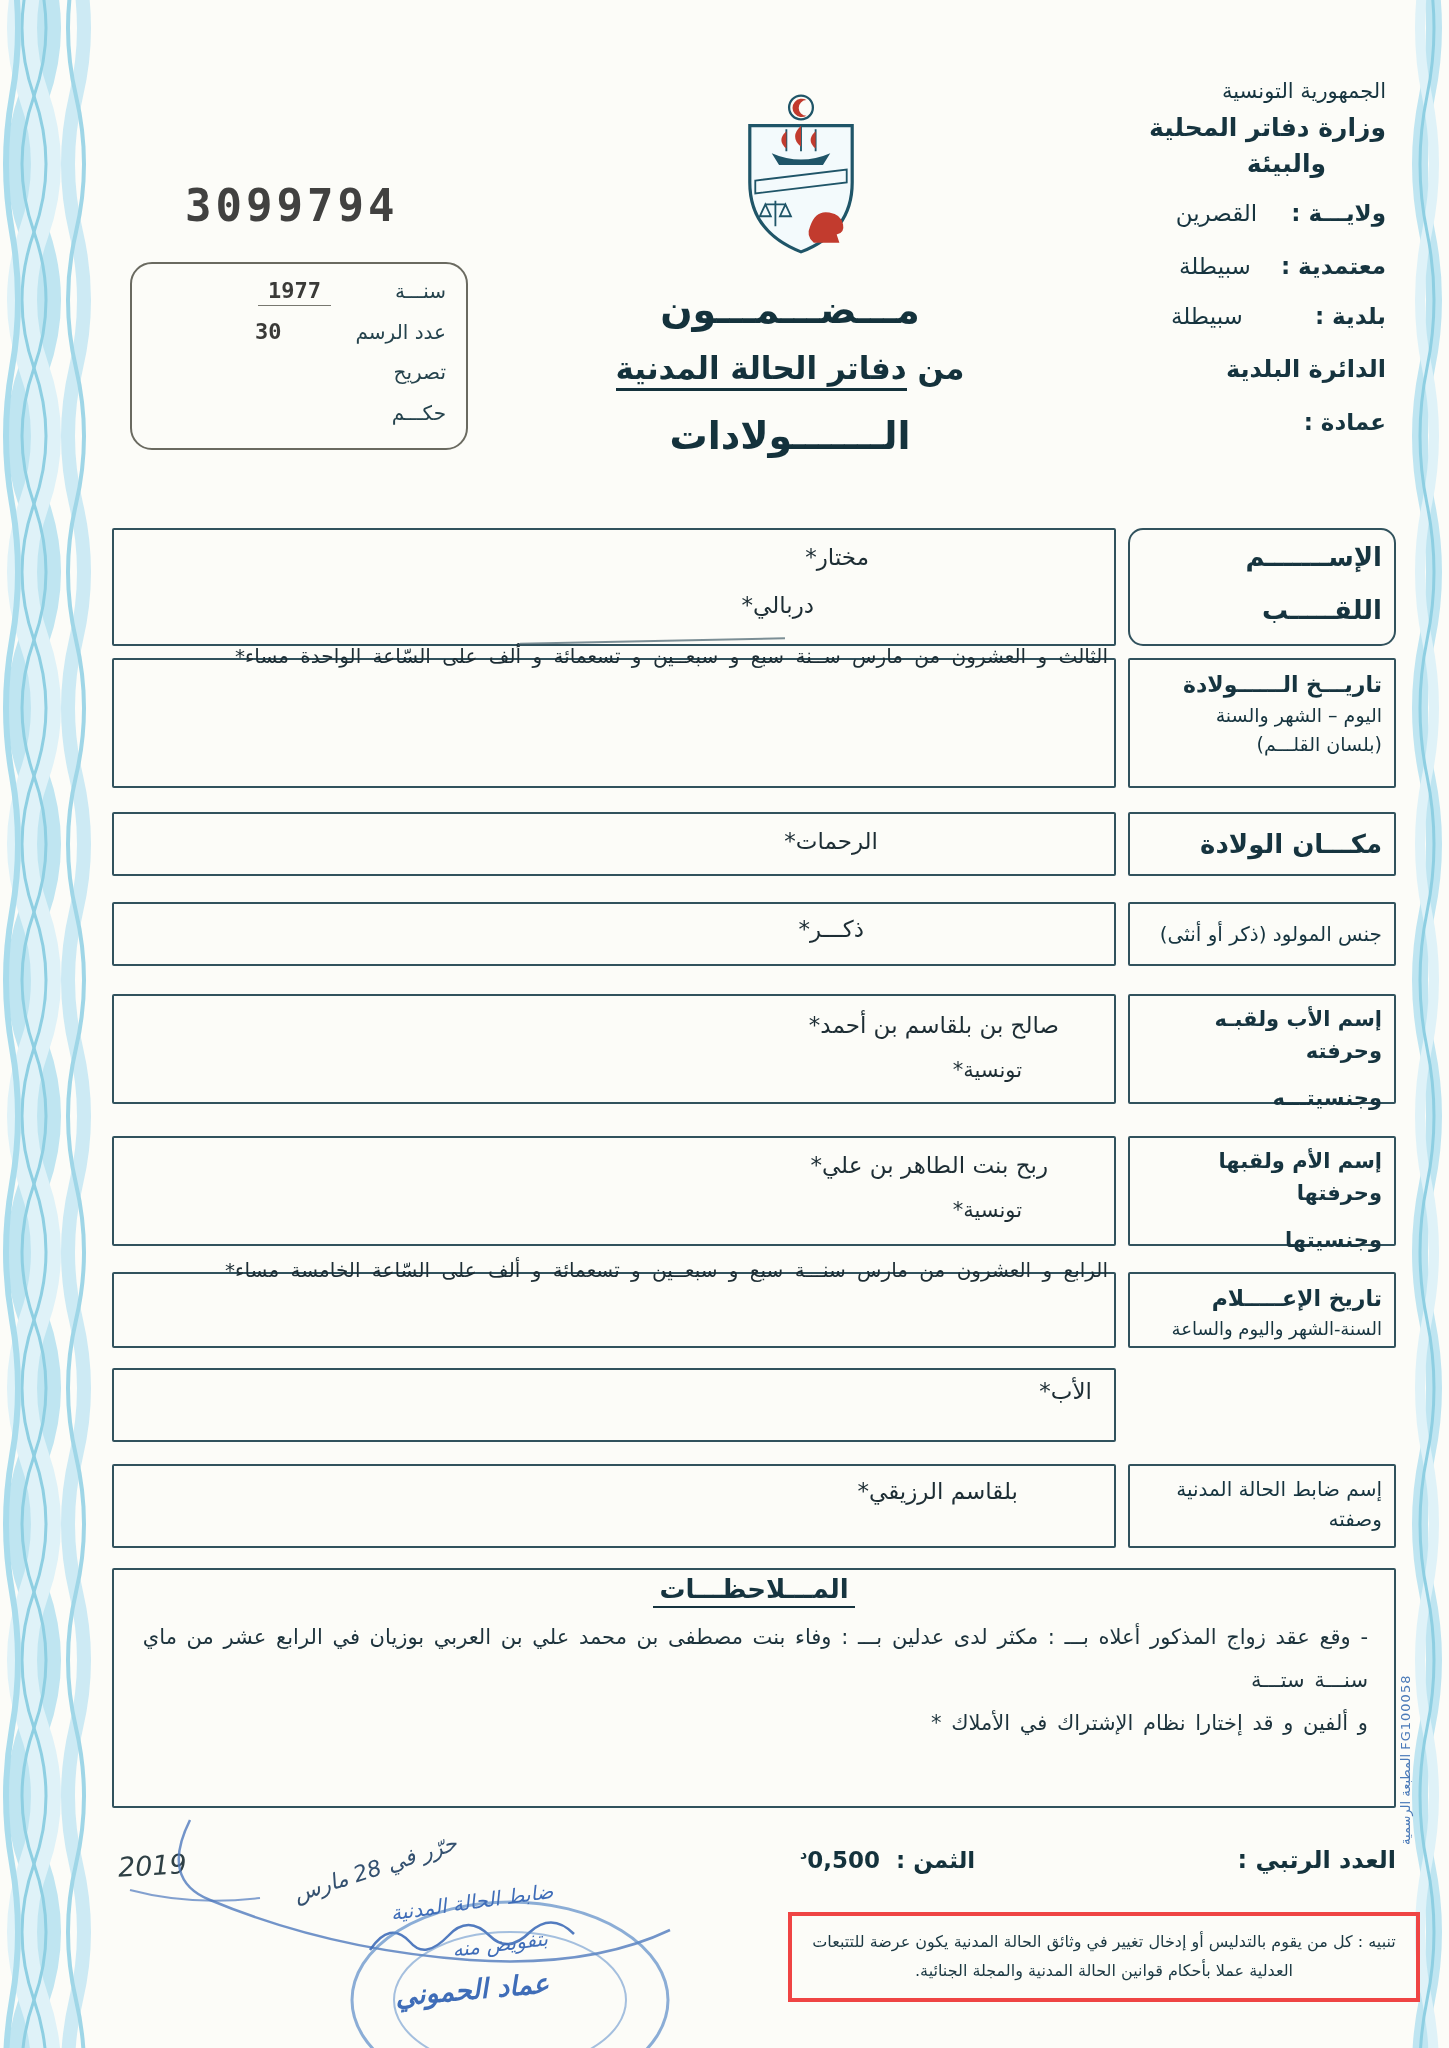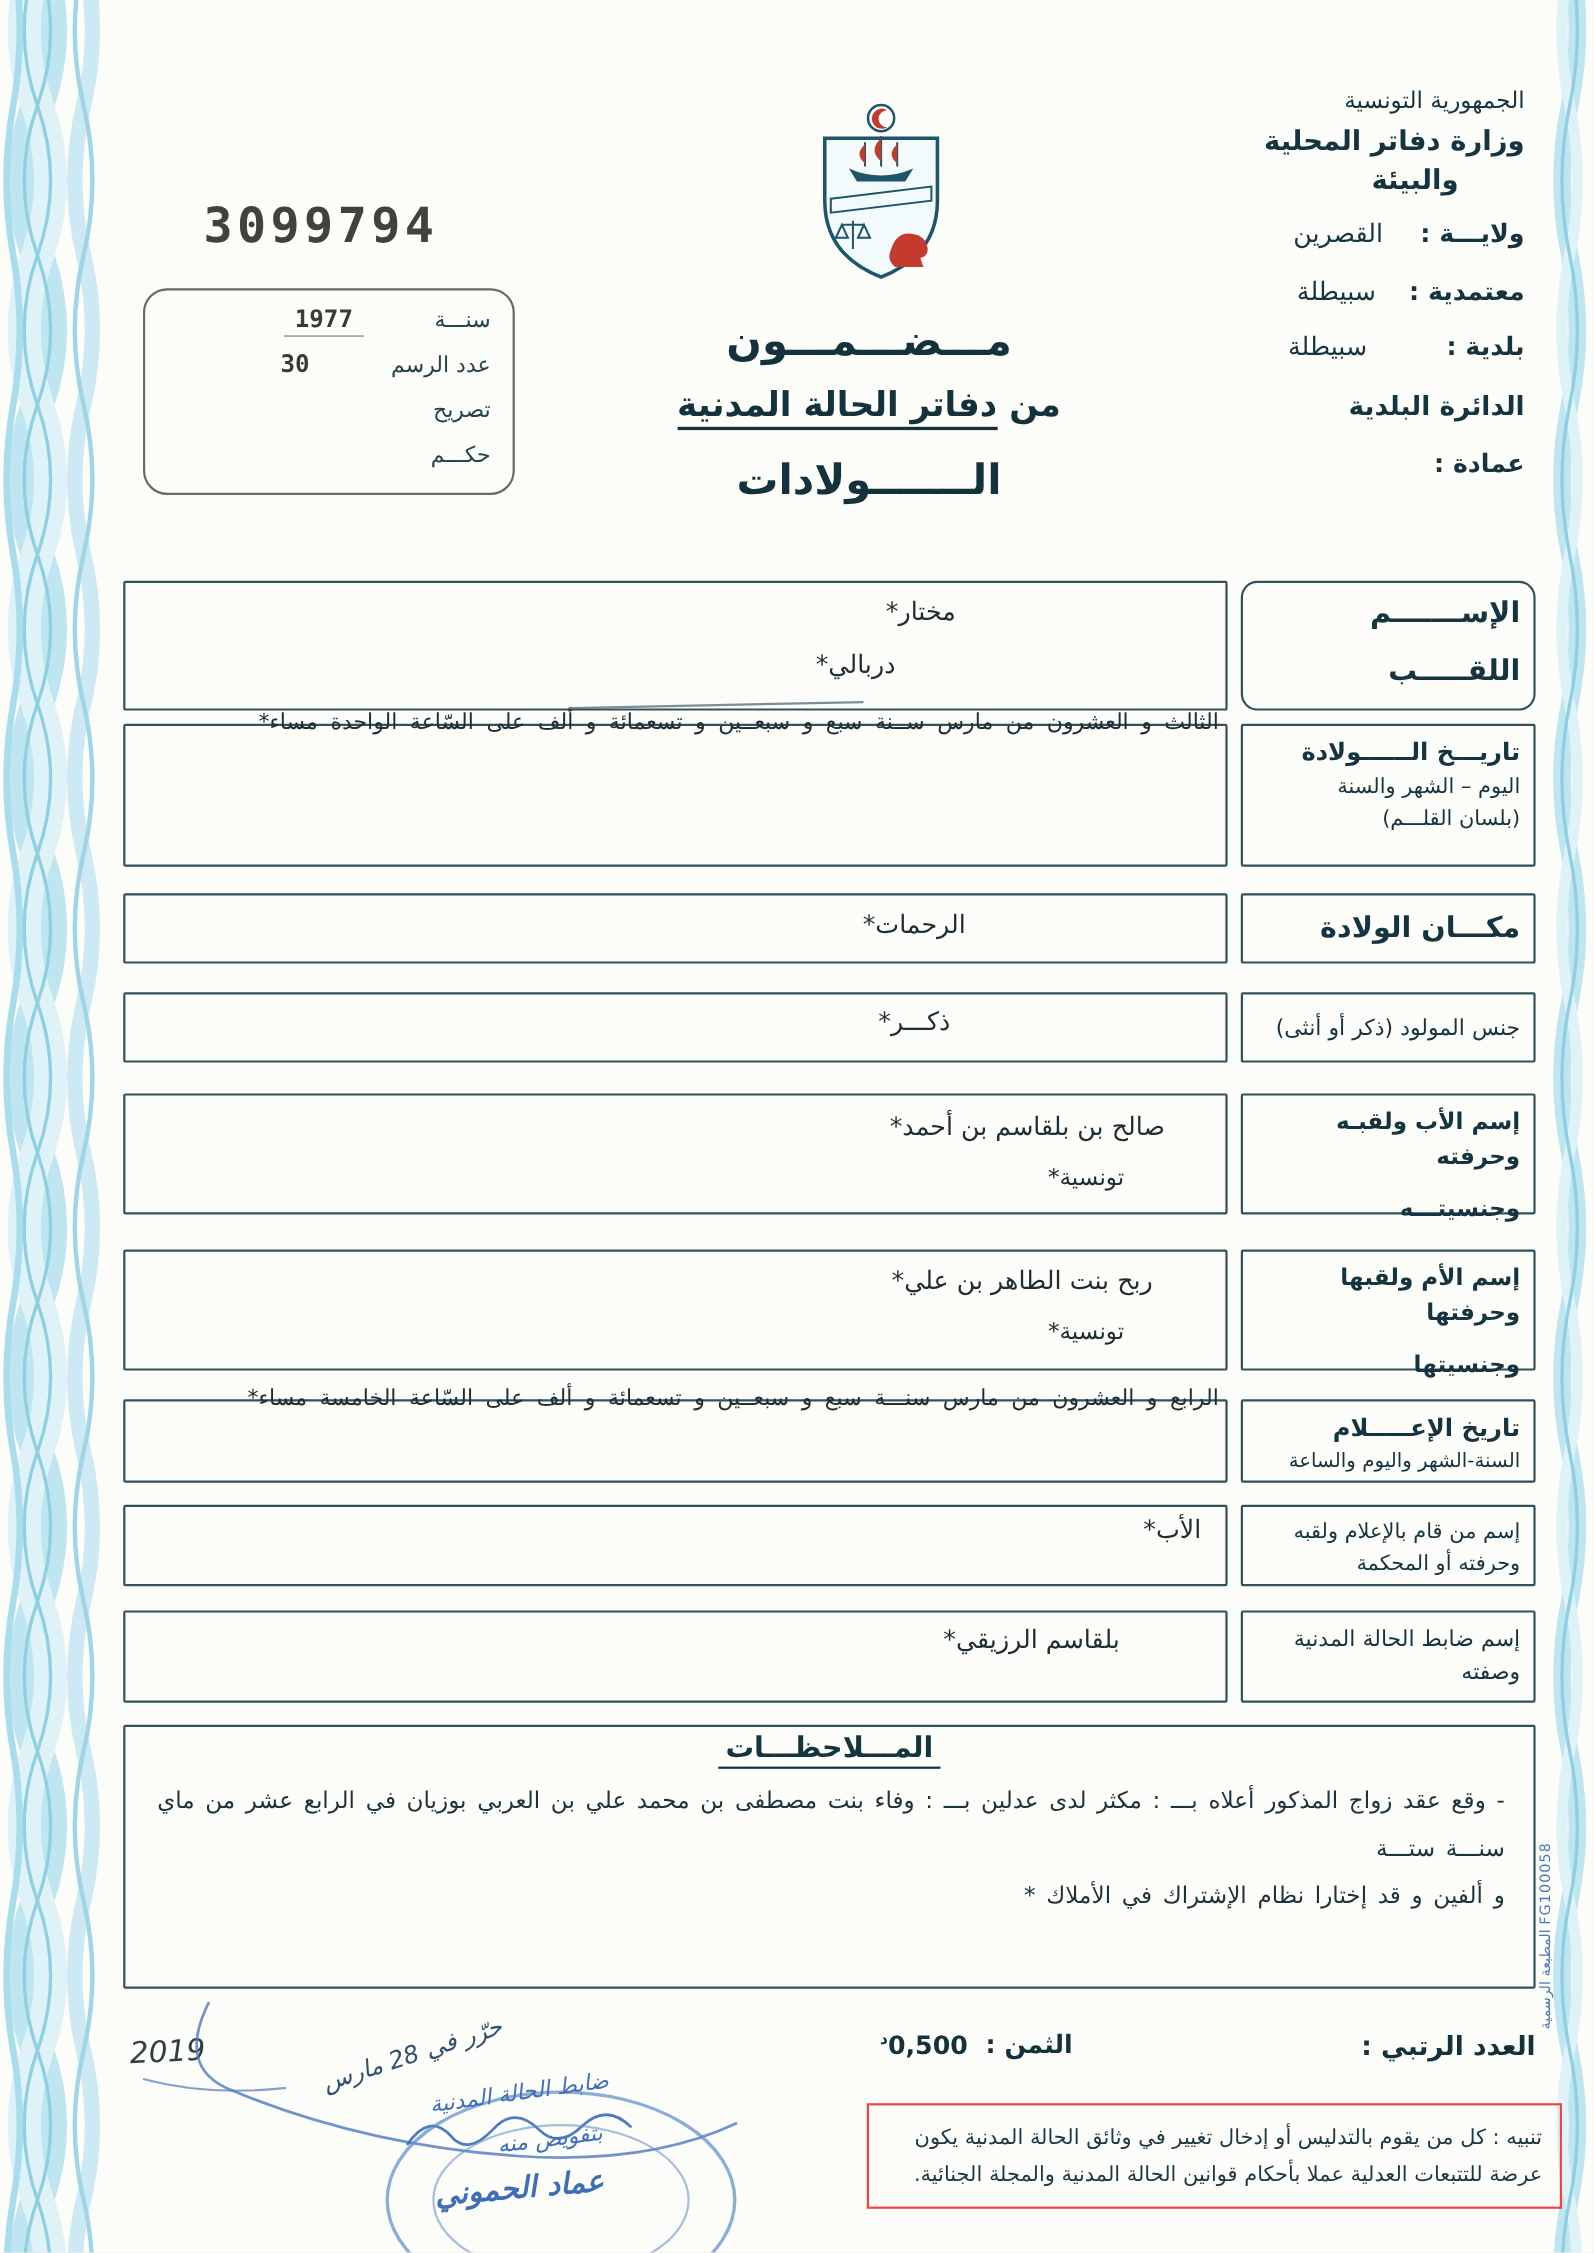--- a/index.html
+++ b/index.html
@@ -27,21 +27,21 @@
   .val-long{position:absolute;top:-16px;right:6px;font-size:20px;color:#1d2d34;white-space:nowrap;direction:rtl;word-spacing:5px;}
   
   .notes{border:2px solid #31525d;border-radius:2px;box-sizing:border-box;direction:rtl;}
   .notes-head{display:block;text-align:center;font-weight:bold;font-size:26px;margin-top:4px;}
   .notes-head span{display:inline-block;border-bottom:2.5px solid #16343f;padding:0 6px 2px;}
   .notes-body{padding:8px 26px 0 26px;font-size:21px;line-height:2.05;text-align:right;color:#1d333c;word-spacing:3px;}
   
   .bold{font-weight:bold}
   .hand{color:#33506f;font-style:italic;white-space:nowrap;}
   .sig{color:#3f6db8;font-style:italic;white-space:nowrap;}
-  .warn{border:2px solid #ef4444;box-sizing:border-box;direction:rtl;text-align:right;padding:12px 16px;font-size:19px;line-height:1.8;color:#1b3842;}
+  .warn{border:4px solid #ef4444;box-sizing:border-box;direction:rtl;text-align:center;padding:12px 16px;font-size:16px;line-height:1.8;color:#1b3842;}
   .printref{writing-mode:vertical-rl;transform:rotate(180deg);font-size:13px;color:#4a7ab8;letter-spacing:1px;}
 </style>
 </head>
 <body>
 
 <div class="page">
 
   <svg class="abs" style="left:0;top:0" width="100" height="2048" viewBox="0 0 100 2048" fill="none">
     <path d="M34 -40 q24 68 0 136 t0 136 t0 136 t0 136 t0 136 t0 136 t0 136 t0 136 t0 136 t0 136 t0 136 t0 136 t0 136 t0 136 t0 136 t0 136" stroke="#bfe5f1" stroke-width="30"></path>
     <path d="M34 -40 q-24 68 0 136 t0 136 t0 136 t0 136 t0 136 t0 136 t0 136 t0 136 t0 136 t0 136 t0 136 t0 136 t0 136 t0 136 t0 136 t0 136" stroke="#dff2f8" stroke-width="30"></path>
@@ -174,24 +174,20 @@
   </div>
 
   <div class="lbox" style="top:1272px;height:76px;">
     <div class="ll1">تاريخ الإعـــــلام</div>
     <div class="ll2" style="font-size:18px;">السنة-الشهر واليوم والساعة</div>
   </div>
   <div class="vbox" style="top:1272px;height:76px;">
     <span class="val-long">الرابع و العشرون من مارس سنـــة سبع و سبعــين و تسعمائة و ألف  على السّاعة الخامسة مساء*</span>
   </div>
 
-  <div class="lbox" style="top:1368px;height:74px;">
-    <div class="ll2">إسم من قام بالإعلام ولقبه</div>
-    <div class="ll2">وحرفته أو المحكمة</div>
-  </div>
   <div class="vbox" style="top:1368px;height:74px;">
     <span class="val" style="top:8px;right:22px;">الأب*</span>
   </div>
 
   <div class="lbox" style="top:1464px;height:84px;">
     <div class="ll2" style="font-size:20px;">إسم ضابط الحالة المدنية</div>
     <div class="ll2" style="font-size:20px;">وصفته</div>
   </div>
   <div class="vbox" style="top:1464px;height:84px;">
     <span class="val" style="top:12px;right:96px;">بلقاسم الرزيقي*</span>

